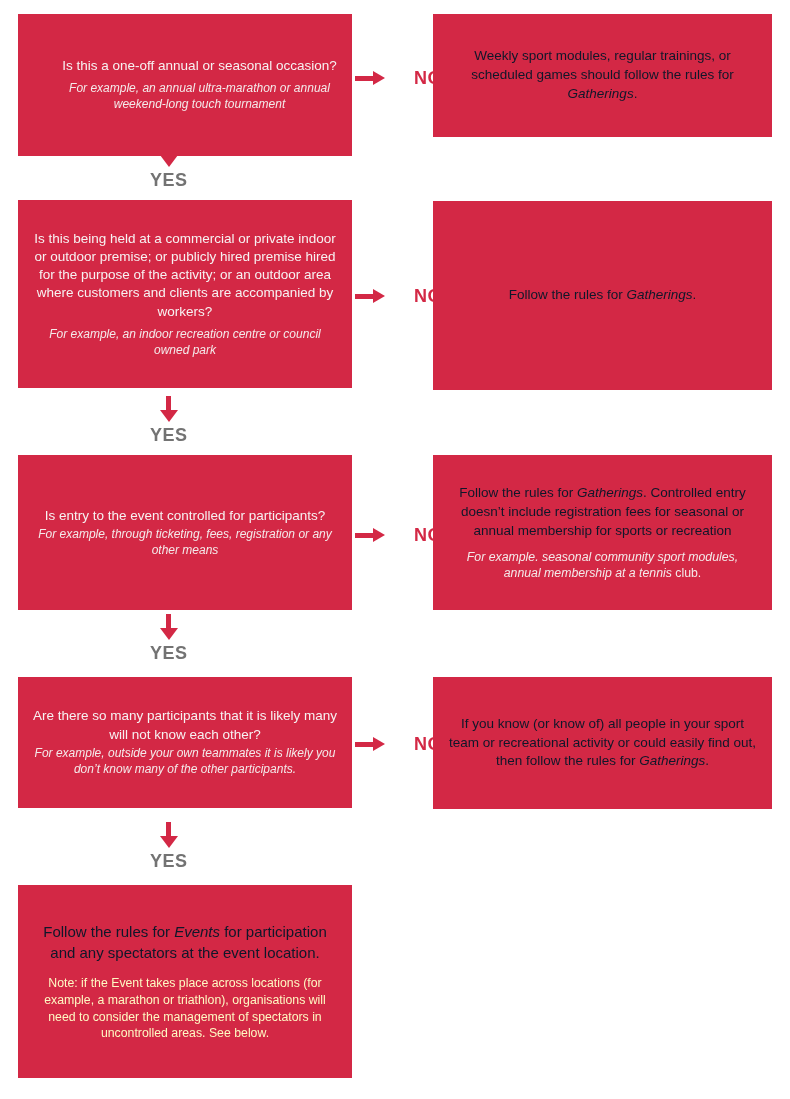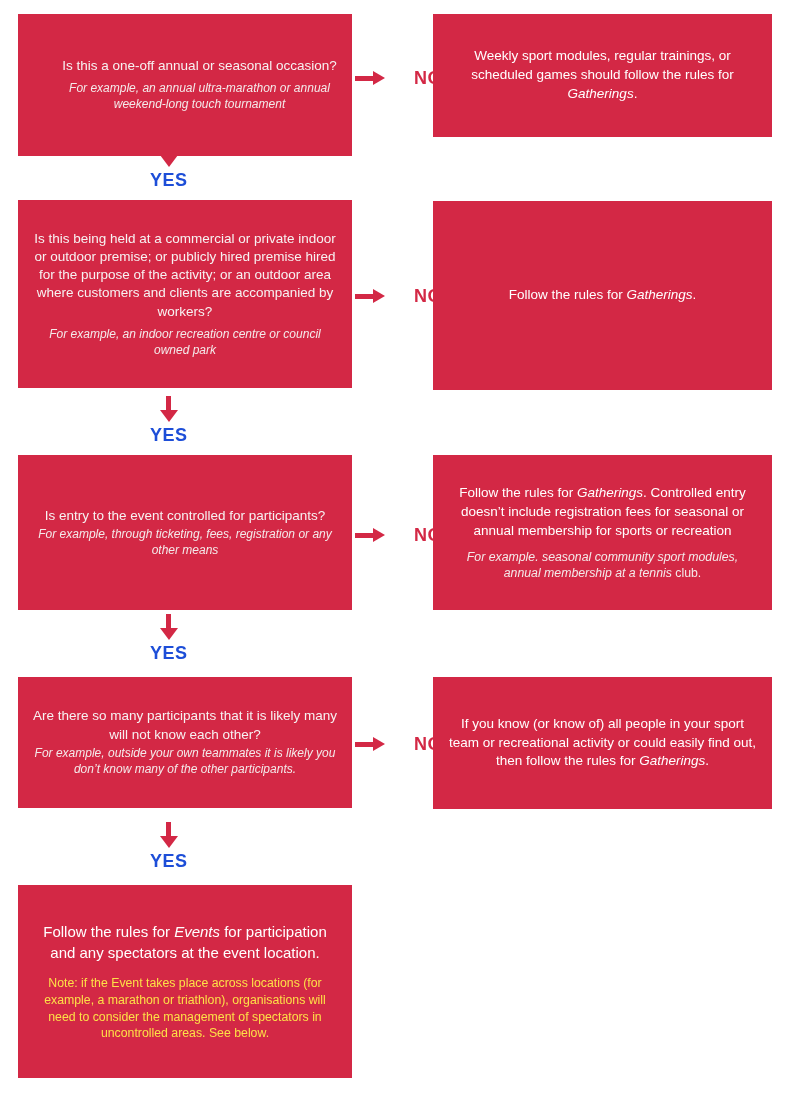--- a/index.html
+++ b/index.html
@@ -46,21 +46,21 @@
     font-style: italic;
     color: #f4eaea;
     margin-top: 6px;
   }
 
   .q-sub.tight { margin-top: 2px; }
 
   .ans {
     font-size: 13.5px;
     line-height: 1.4;
-    color: #ffffff;
+    color: #0f172a;
   }
 
   .ans-sub {
     font-size: 12.3px;
     line-height: 1.32;
     font-style: italic;
     color: #f4eaea;
     margin-top: 8px;
   }
 
@@ -131,21 +131,21 @@
     position: absolute;
     left: 0;
     bottom: 0;
     width: 0;
     height: 0;
     border-left: 9px solid transparent;
     border-right: 9px solid transparent;
     border-top: 12px solid #d32845;
   }
   .yes-label {
-    color: #1d4ed8;
+    color: #737373;
     font-size: 18px;
     font-weight: 700;
     letter-spacing: 0.5px;
     line-height: 1;
     margin-top: 4px;
   }
 
   
   #box-q1      { left: 18px;  top: 14px;   width: 334px; height: 142px; padding-left: 43px; }
   #box-a1      { left: 433px; top: 14px;   width: 339px; height: 123px; }
@@ -166,21 +166,21 @@
   #box-a4      { left: 433px; top: 677px;  width: 339px; height: 132px; }
   #conn-no-4   { left: 355px; top: 735px; }
   #conn-yes-4  { left: 150px; top: 822px; }
 
   #box-final   { left: 18px;  top: 885px;  width: 334px; height: 193px; }
 
   #box-final .ans { font-size: 15px; }
   #box-final .note {
     font-size: 12.3px;
     line-height: 1.35;
-    color: #fde047;
+    color: #fef9c3;
     margin-top: 12px;
     text-align: center;
   }
 </style>
 </head>
 <body>
 
 <div class="flow">
 
   <div class="box" id="box-q1">

